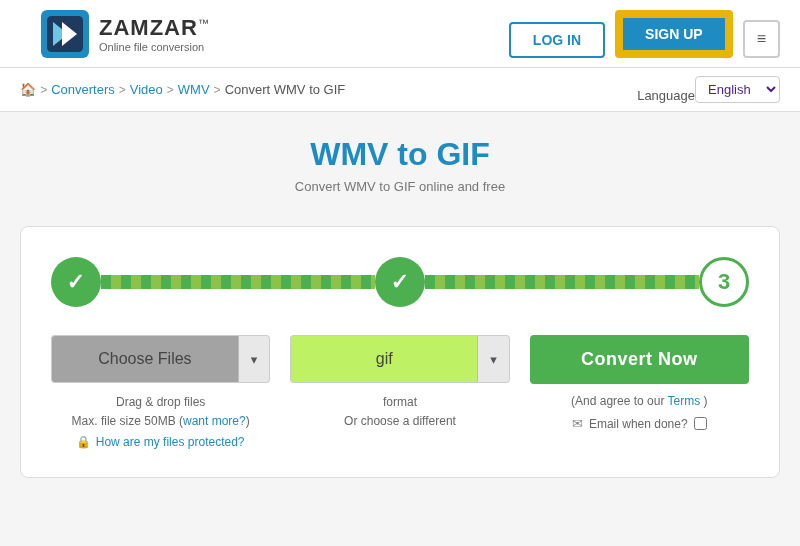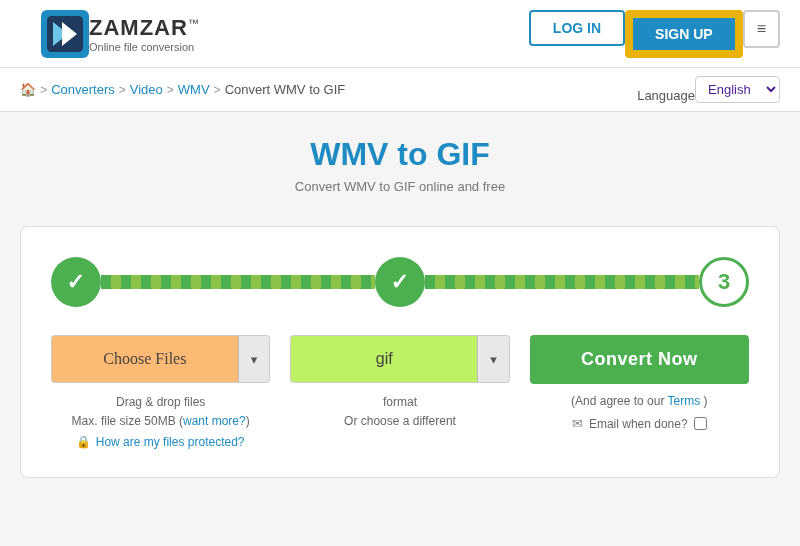--- a/index.html
+++ b/index.html
@@ -17,20 +17,21 @@
       border-bottom: 1px solid #ddd;
       padding: 10px 20px;
       display: flex;
       align-items: center;
       justify-content: space-between;
       height: 68px;
     }
     .logo-area {
       display: flex;
       align-items: center;
+      gap: 10px;
       padding-left: 21px;
     }
     .logo-icon {
       width: 48px;
       height: 48px;
       background: #1e8bc3;
       border-radius: 6px;
       display: flex;
       align-items: center;
       justify-content: center;
@@ -55,21 +56,22 @@
       font-size: 11px;
       vertical-align: super;
       font-weight: normal;
     }
     .logo-sub {
       font-size: 11px;
       color: #666;
     }
     .header-actions {
       display: flex;
-      align-items: flex-start;
+      align-items: flex-end;
+      gap: 10px;
     }
     .btn-login {
       border: 2px solid #1e8bc3;
       background: #fff;
       color: #1e8bc3;
       padding: 8px 22px;
       font-size: 14px;
       font-weight: bold;
       cursor: pointer;
       border-radius: 4px;
@@ -223,30 +225,29 @@
       display: flex;
       flex-direction: column;
       align-items: center;
     }
     .choose-btn-wrap {
       display: flex;
       width: 100%;
     }
     .btn-choose {
       flex: 1;
-      background: #fdba74;
+      background: #a3a3a3;
       border: 1px solid #ccc;
       border-right: none;
       border-radius: 4px 0 0 4px;
       padding: 14px 0;
       font-size: 16px;
       color: #444;
       cursor: pointer;
       font-weight: normal;
-      font-family: Liberation Serif, serif;
     }
     .btn-choose-dropdown {
       background: #e8e8e8;
       border: 1px solid #ccc;
       border-left: 1px solid #bbb;
       border-radius: 0 4px 4px 0;
       padding: 14px 12px;
       cursor: pointer;
       color: #555;
       font-size: 13px;

